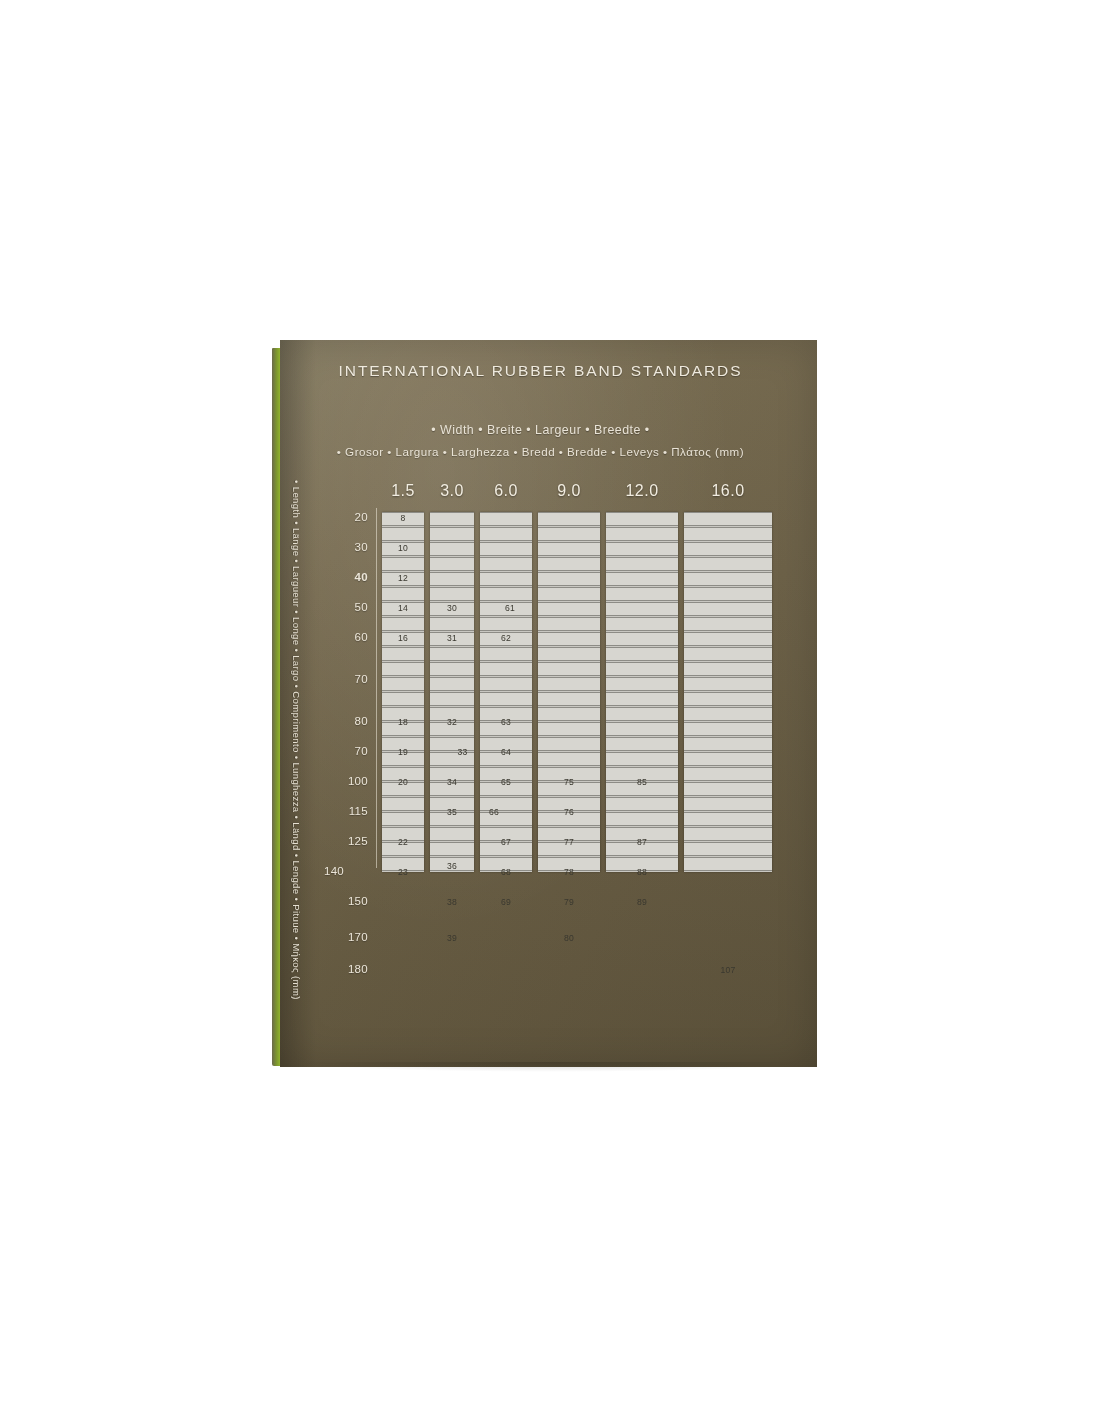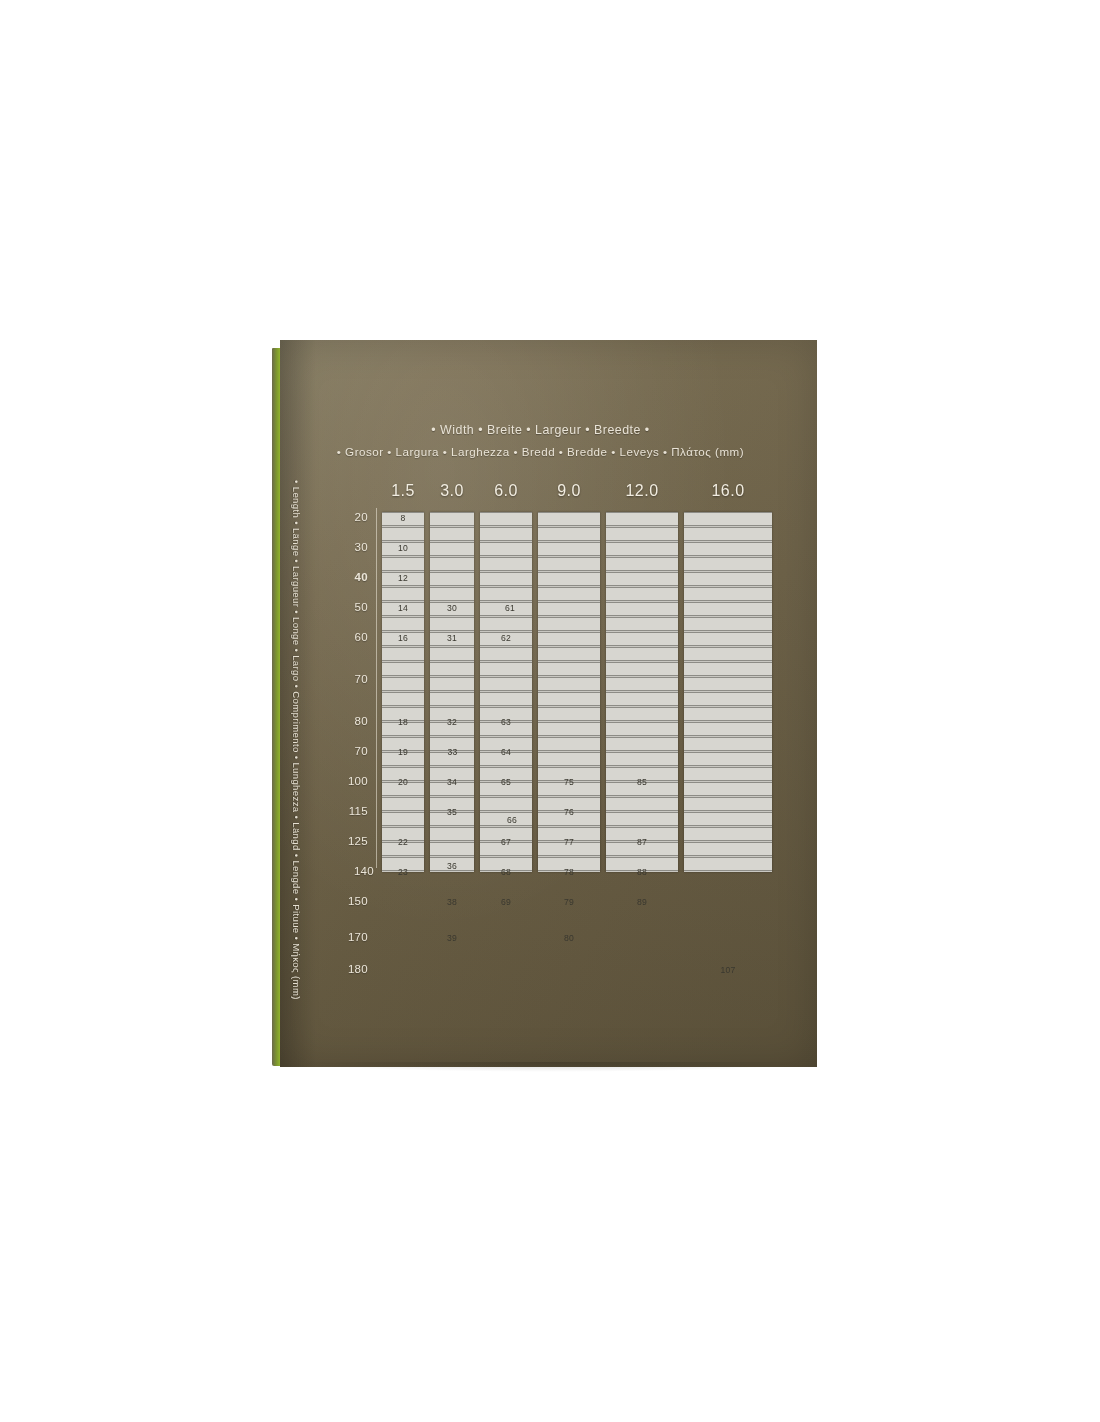--- a/index.html
+++ b/index.html
@@ -178,20 +178,21 @@
 </head>
 <body>
 
 <div id="photo">
 
   <div class="green-edge"></div>
 
   <div class="card"></div>
   <div class="fold"></div>
 
+  <div class="title">INTERNATIONAL RUBBER BAND STANDARDS</div>
   <div class="subtitle l1">• Width • Breite • Largeur • Breedte •</div>
   <div class="subtitle l2">• Grosor • Largura • Larghezza • Bredd • Bredde • Leveys • Πλάτος (mm)</div>
 
   <div class="length-label">• Length • Länge • Largueur • Longe • Largo • Comprimento • Lunghezza • Längd • Lengde • Pituue • Mήκος (mm)</div>
 
   <div class="axis-line"></div>
 
   <div id="col-heads">
       <div class="col-head" style="left: 110px; width: 42px; top: 142px;">1.5</div>
       <div class="col-head" style="left: 158px; width: 44px; top: 142px;">3.0</div>
@@ -205,21 +206,21 @@
       <div class="row-label" style="left: 52px; width: 44px; top: 201px;">30</div>
       <div class="row-label" style="left: 52px; width: 44px; top: 231px; font-weight: bold;">40</div>
       <div class="row-label" style="left: 52px; width: 44px; top: 261px;">50</div>
       <div class="row-label" style="left: 52px; width: 44px; top: 291px;">60</div>
       <div class="row-label" style="left: 52px; width: 44px; top: 333px;">70</div>
       <div class="row-label" style="left: 52px; width: 44px; top: 375px;">80</div>
       <div class="row-label" style="left: 52px; width: 44px; top: 405px;">70</div>
       <div class="row-label" style="left: 52px; width: 44px; top: 435px;">100</div>
       <div class="row-label" style="left: 52px; width: 44px; top: 465px;">115</div>
       <div class="row-label" style="left: 52px; width: 44px; top: 495px;">125</div>
-      <div class="row-label" style="left: 58px; width: 44px; top: 525px;">140</div>
+      <div class="row-label" style="left: 40px; width: 44px; top: 525px; text-align: center;">140</div>
       <div class="row-label" style="left: 52px; width: 44px; top: 555px;">150</div>
       <div class="row-label" style="left: 52px; width: 44px; top: 591px; text-align: right;">170</div>
       <div class="row-label" style="left: 52px; width: 44px; top: 623px;">180</div>
     </div>
   <div id="band-cols">
       <div class="band-col" style="left: 110px; top: 172px; width: 42px; height: 360px;">
         <div class="band" style="top: 0px; height: 14px;"></div>
         <div class="band" style="top: 15px; height: 14px;"></div>
         <div class="band" style="top: 30px; height: 14px;"></div>
         <div class="band" style="top: 45px; height: 14px;"></div>
@@ -380,29 +381,29 @@
       <div class="band-num" style="position: absolute; left: 110px; width: 42px; top: 263px; transform: none;">14</div>
       <div class="band-num" style="position: absolute; left: 158px; width: 44px; top: 263px; transform: none;">30</div>
       <div class="band-num" style="position: absolute; left: 212px; width: 52px; top: 263px; transform: none;">61</div>
       <div class="band-num" style="position: absolute; left: 110px; width: 42px; top: 293px; transform: none;">16</div>
       <div class="band-num" style="position: absolute; left: 158px; width: 44px; top: 293px; transform: none;">31</div>
       <div class="band-num" style="position: absolute; left: 208px; width: 52px; top: 293px; transform: none;">62</div>
       <div class="band-num" style="position: absolute; left: 110px; width: 42px; top: 377px; transform: none;">18</div>
       <div class="band-num" style="position: absolute; left: 158px; width: 44px; top: 377px; transform: none;">32</div>
       <div class="band-num" style="position: absolute; left: 208px; width: 52px; top: 377px; transform: none;">63</div>
       <div class="band-num" style="position: absolute; left: 110px; width: 42px; top: 407px; transform: none;">19</div>
-      <div class="band-num" style="position: absolute; left: 148px; width: 65px; top: 407px; transform: none; text-align: center;">33</div>
+      <div class="band-num" style="position: absolute; left: 158px; width: 65px; top: 407px; transform: none; text-align: center;">33</div>
       <div class="band-num" style="position: absolute; left: 208px; width: 52px; top: 407px; transform: none;">64</div>
       <div class="band-num" style="position: absolute; left: 110px; width: 42px; top: 437px; transform: none;">20</div>
       <div class="band-num" style="position: absolute; left: 158px; width: 44px; top: 437px; transform: none;">34</div>
       <div class="band-num" style="position: absolute; left: 208px; width: 52px; top: 437px; transform: none;">65</div>
       <div class="band-num" style="position: absolute; left: 266px; width: 62px; top: 437px; transform: none;">75</div>
       <div class="band-num" style="position: absolute; left: 334px; width: 72px; top: 437px; transform: none;">85</div>
       <div class="band-num" style="position: absolute; left: 158px; width: 44px; top: 467px; transform: none;">35</div>
-      <div class="band-num" style="position: absolute; left: 214px; width: 52px; top: 467px; transform: none; margin-top: 8px;">66</div>
+      <div class="band-num" style="position: absolute; left: 196px; width: 52px; top: 467px; transform: none;">66</div>
       <div class="band-num" style="position: absolute; left: 266px; width: 62px; top: 467px; transform: none;">76</div>
       <div class="band-num" style="position: absolute; left: 110px; width: 42px; top: 497px; transform: none;">22</div>
       <div class="band-num" style="position: absolute; left: 158px; width: 44px; top: 497px; transform: none; margin-top: 24px;">36</div>
       <div class="band-num" style="position: absolute; left: 208px; width: 52px; top: 497px; transform: none;">67</div>
       <div class="band-num" style="position: absolute; left: 266px; width: 62px; top: 497px; transform: none;">77</div>
       <div class="band-num" style="position: absolute; left: 334px; width: 72px; top: 497px; transform: none;">87</div>
       <div class="band-num" style="position: absolute; left: 110px; width: 42px; top: 527px; transform: none;">23</div>
       <div class="band-num" style="position: absolute; left: 208px; width: 52px; top: 527px; transform: none;">68</div>
       <div class="band-num" style="position: absolute; left: 266px; width: 62px; top: 527px; transform: none;">78</div>
       <div class="band-num" style="position: absolute; left: 334px; width: 72px; top: 527px; transform: none;">88</div>

